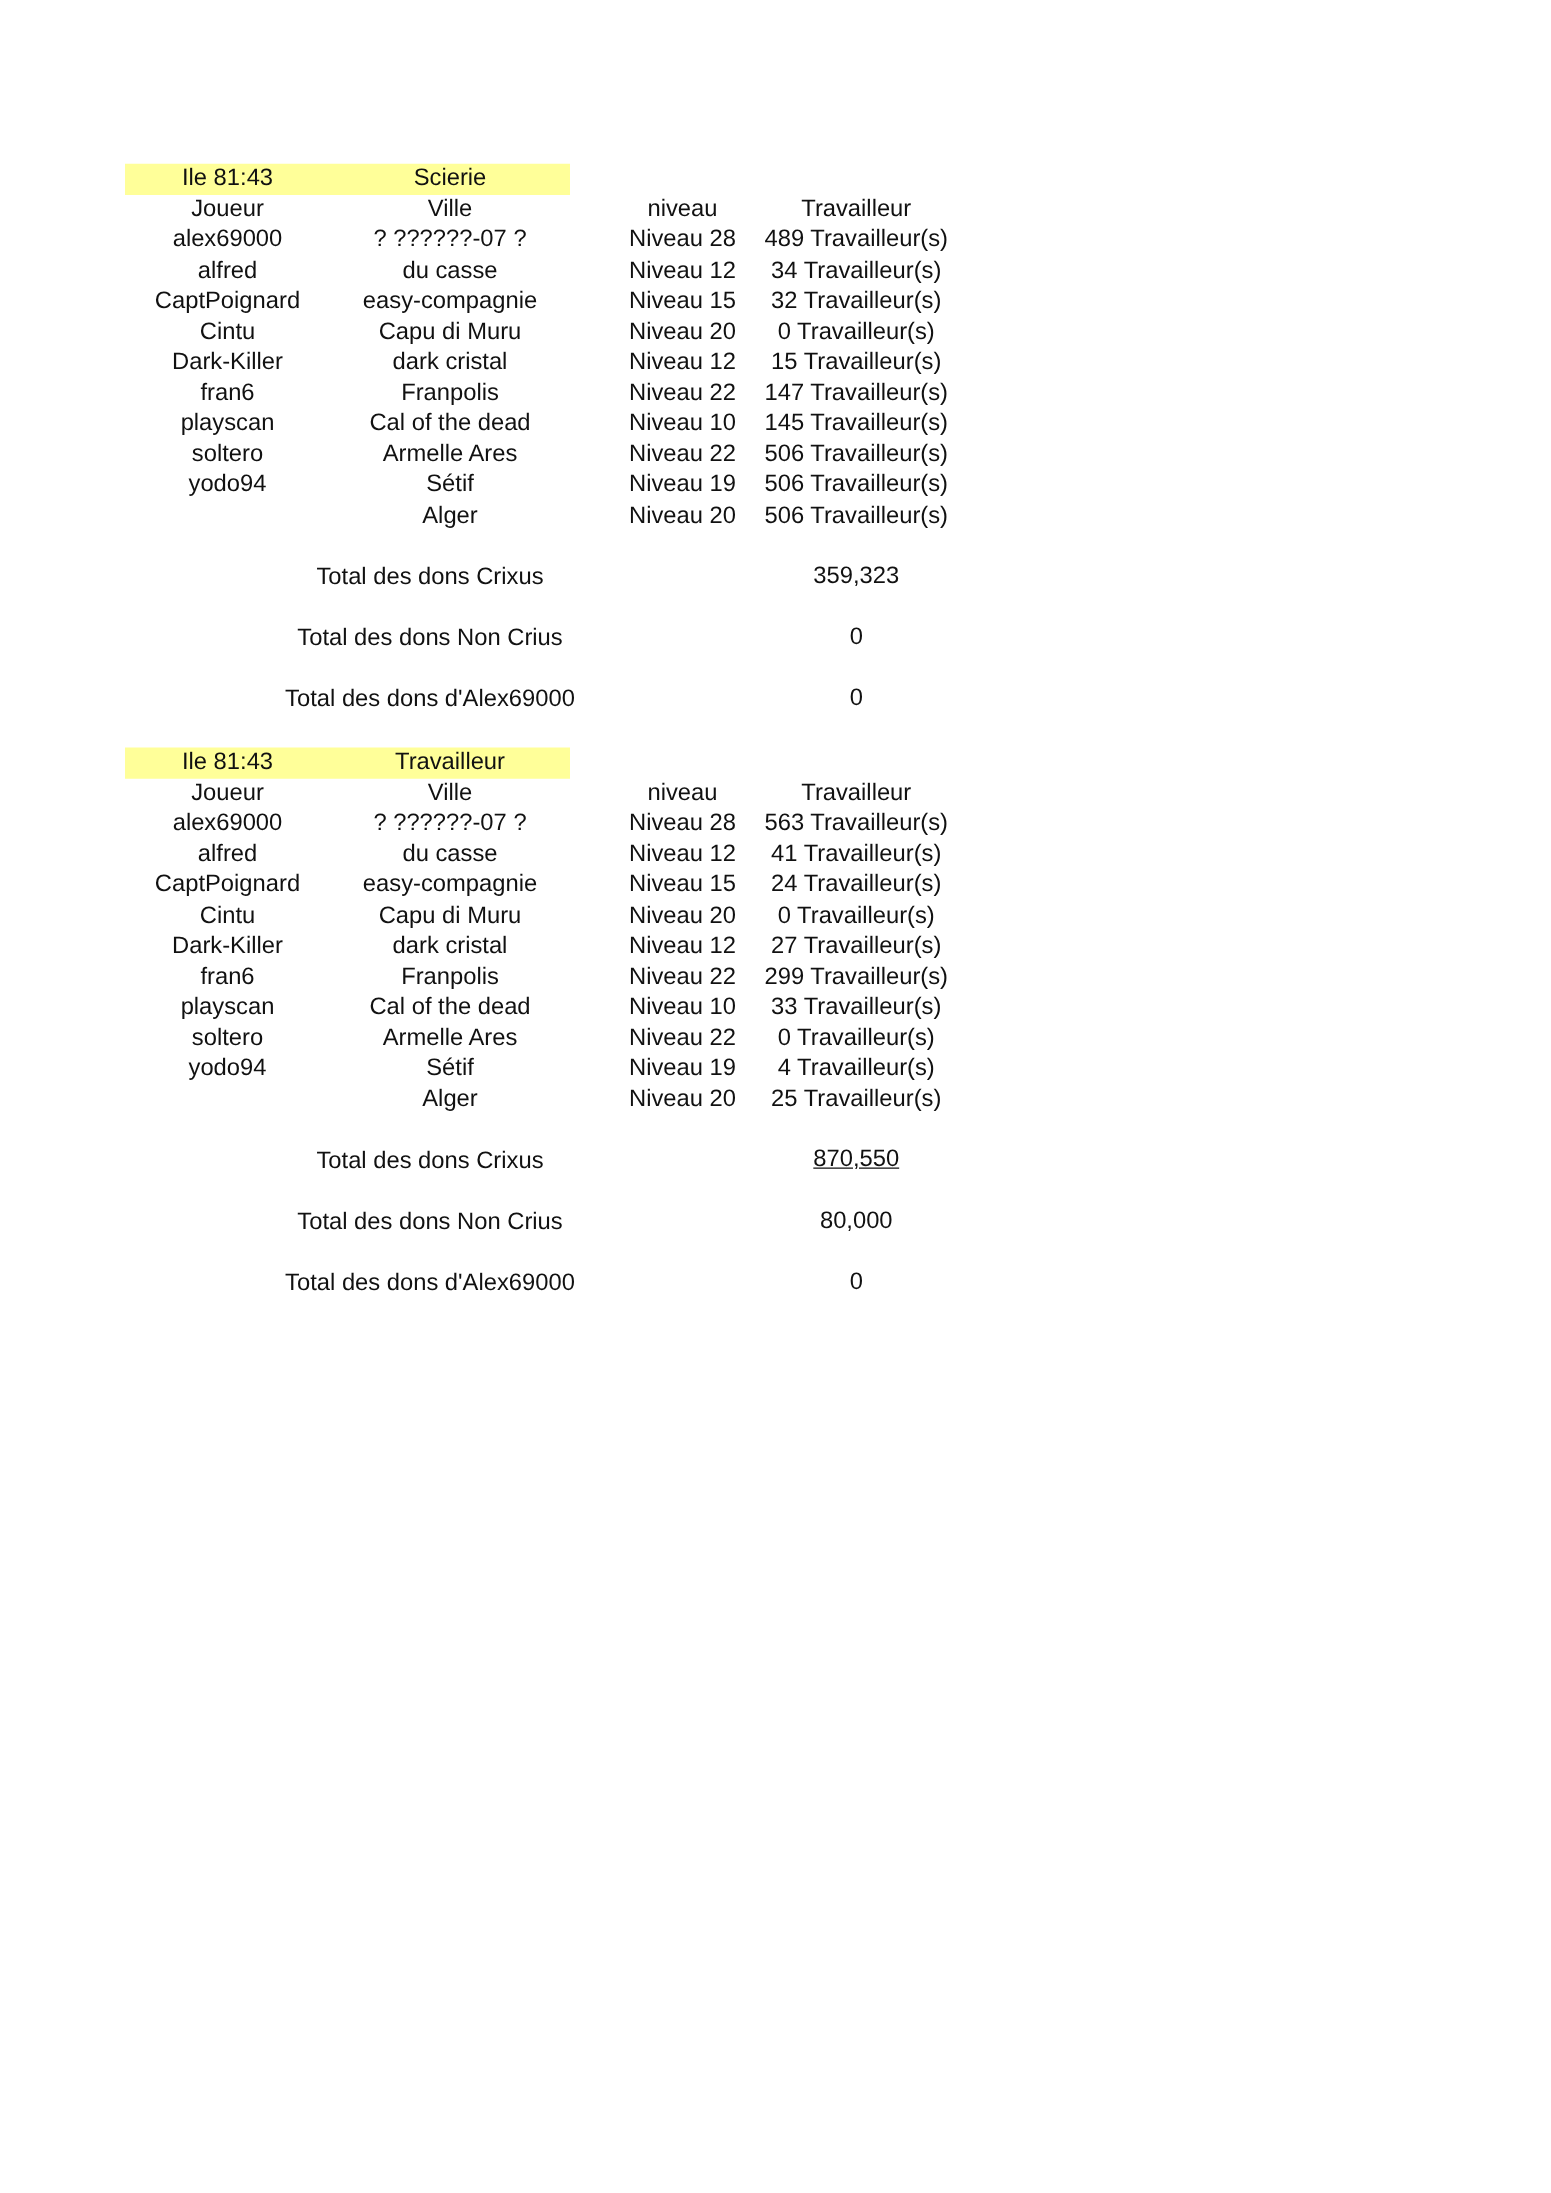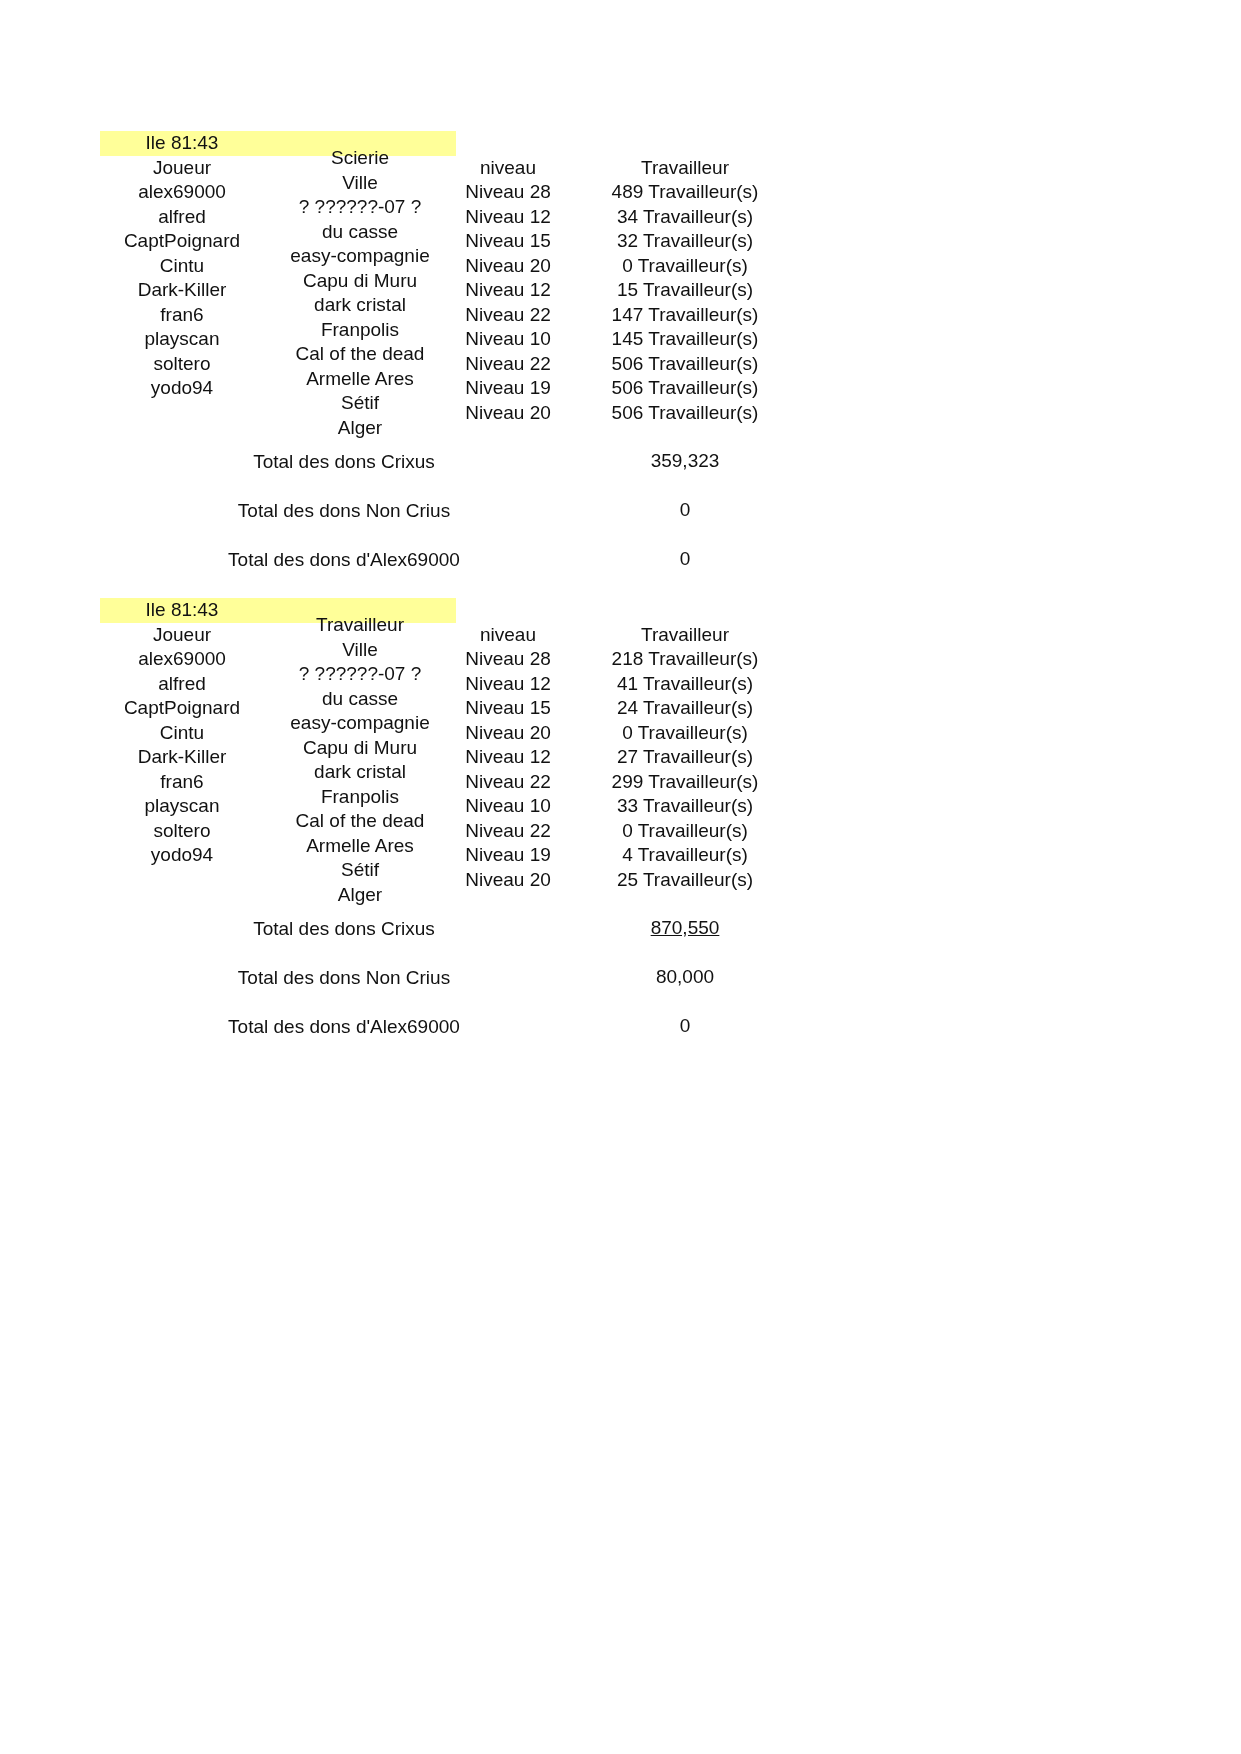--- a/index.html
+++ b/index.html
@@ -3,22 +3,22 @@
 <meta charset="utf-8">
 <style>
   html, body { margin: 0; padding: 0; background: #ffffff; }
   body { width: 1241px; height: 1754px; position: relative; overflow: hidden;
          font-family: "Liberation Sans", sans-serif; color: #111; font-size: 19px; }
   .section { position: absolute; left: 0; width: 1241px; }
   .band { position: absolute; left: 100px; width: 356px; height: 25px; background: #ffff99; }
   .row { position: absolute; left: 0; width: 983px; height: 24px; line-height: 24px; }
   .cell { position: absolute; top: 0; text-align: center; white-space: nowrap; }
   .c1 { left: 92px;  width: 180px; }
-  .c2 { left: 270px; width: 180px; margin-top: 15px; }
-  .c3 { left: 448px; width: 120px; }
+  .c2 { left: 270px; width: 180px; }
+  .c3 { left: 486px; width: 120px; }
   .c4 { left: 595px; width: 180px; }
   .tl { left: 200px; width: 288px; }
   .tv { left: 610px; width: 150px; }
 </style>
 </head>
 <body>
 
 <div id="doc">
     <div class="section" style="top: 130px;">
       <div class="band" style="top: 1px;"></div>
@@ -114,21 +114,21 @@
       <div class="row" style="top: 25.5px;">
         <div class="cell c1">Joueur</div>
         <div class="cell c2">Ville</div>
         <div class="cell c3">niveau</div>
         <div class="cell c4">Travailleur</div>
       </div>
       <div class="row" style="top: 50px;">
         <div class="cell c1">alex69000</div>
         <div class="cell c2">? ??????-07 ?</div>
         <div class="cell c3">Niveau 28</div>
-        <div class="cell c4">218 Travailleur(s)</div>
+        <div class="cell c4">563 Travailleur(s)</div>
       </div>
       <div class="row" style="top: 74.5px;">
         <div class="cell c1">alfred</div>
         <div class="cell c2">du casse</div>
         <div class="cell c3">Niveau 12</div>
         <div class="cell c4">41 Travailleur(s)</div>
       </div>
       <div class="row" style="top: 99px;">
         <div class="cell c1">CaptPoignard</div>
         <div class="cell c2">easy-compagnie</div>

